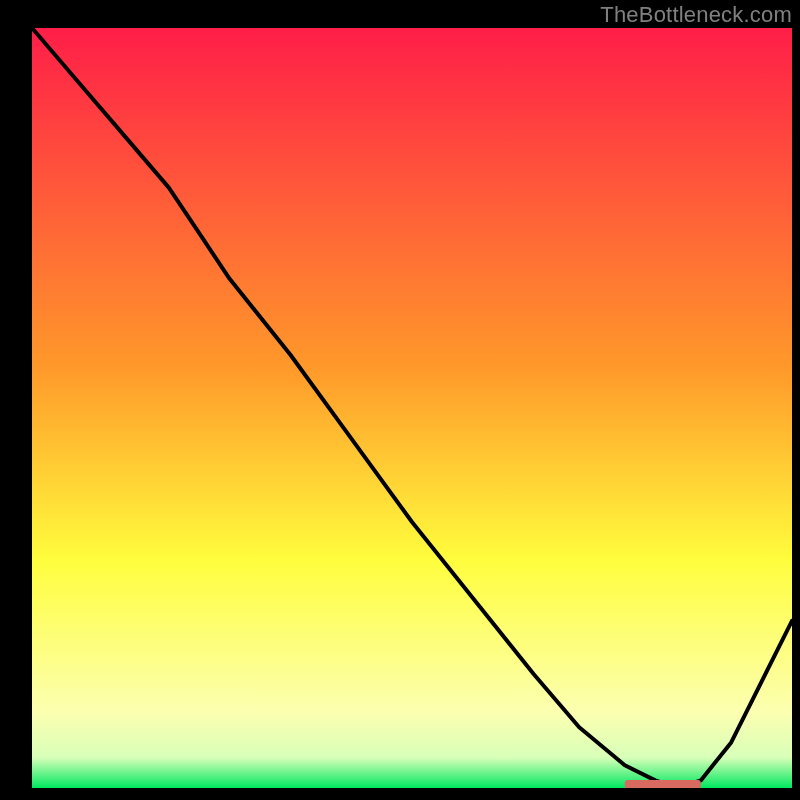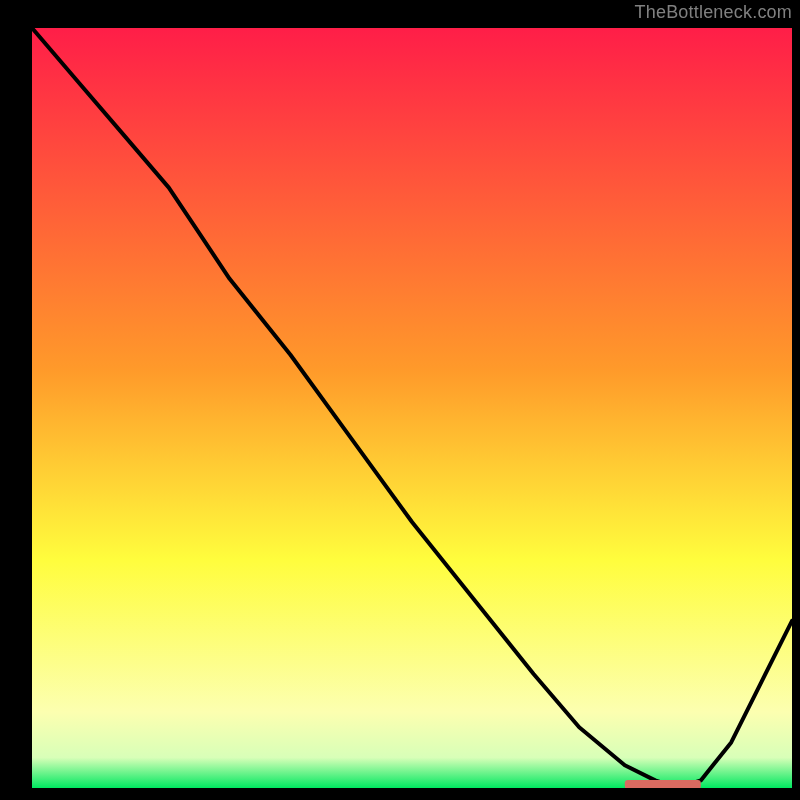--- a/index.html
+++ b/index.html
@@ -24,21 +24,21 @@
     top: 0;
     width: 760px;
     height: 760px;
   }
   .watermark {
     position: absolute;
     top: 2px;
     right: 8px;
     color: #808080;
     font-family: Arial, Helvetica, sans-serif;
-    font-size: 18px;
+    font-size: 22px;
     font-weight: 500;
     letter-spacing: 0.2px;
   }
 </style>
 </head>
 <body>
 
 <div class="frame">
   <svg class="plot-area" viewBox="0 0 760 760" preserveAspectRatio="none">
     <defs>

